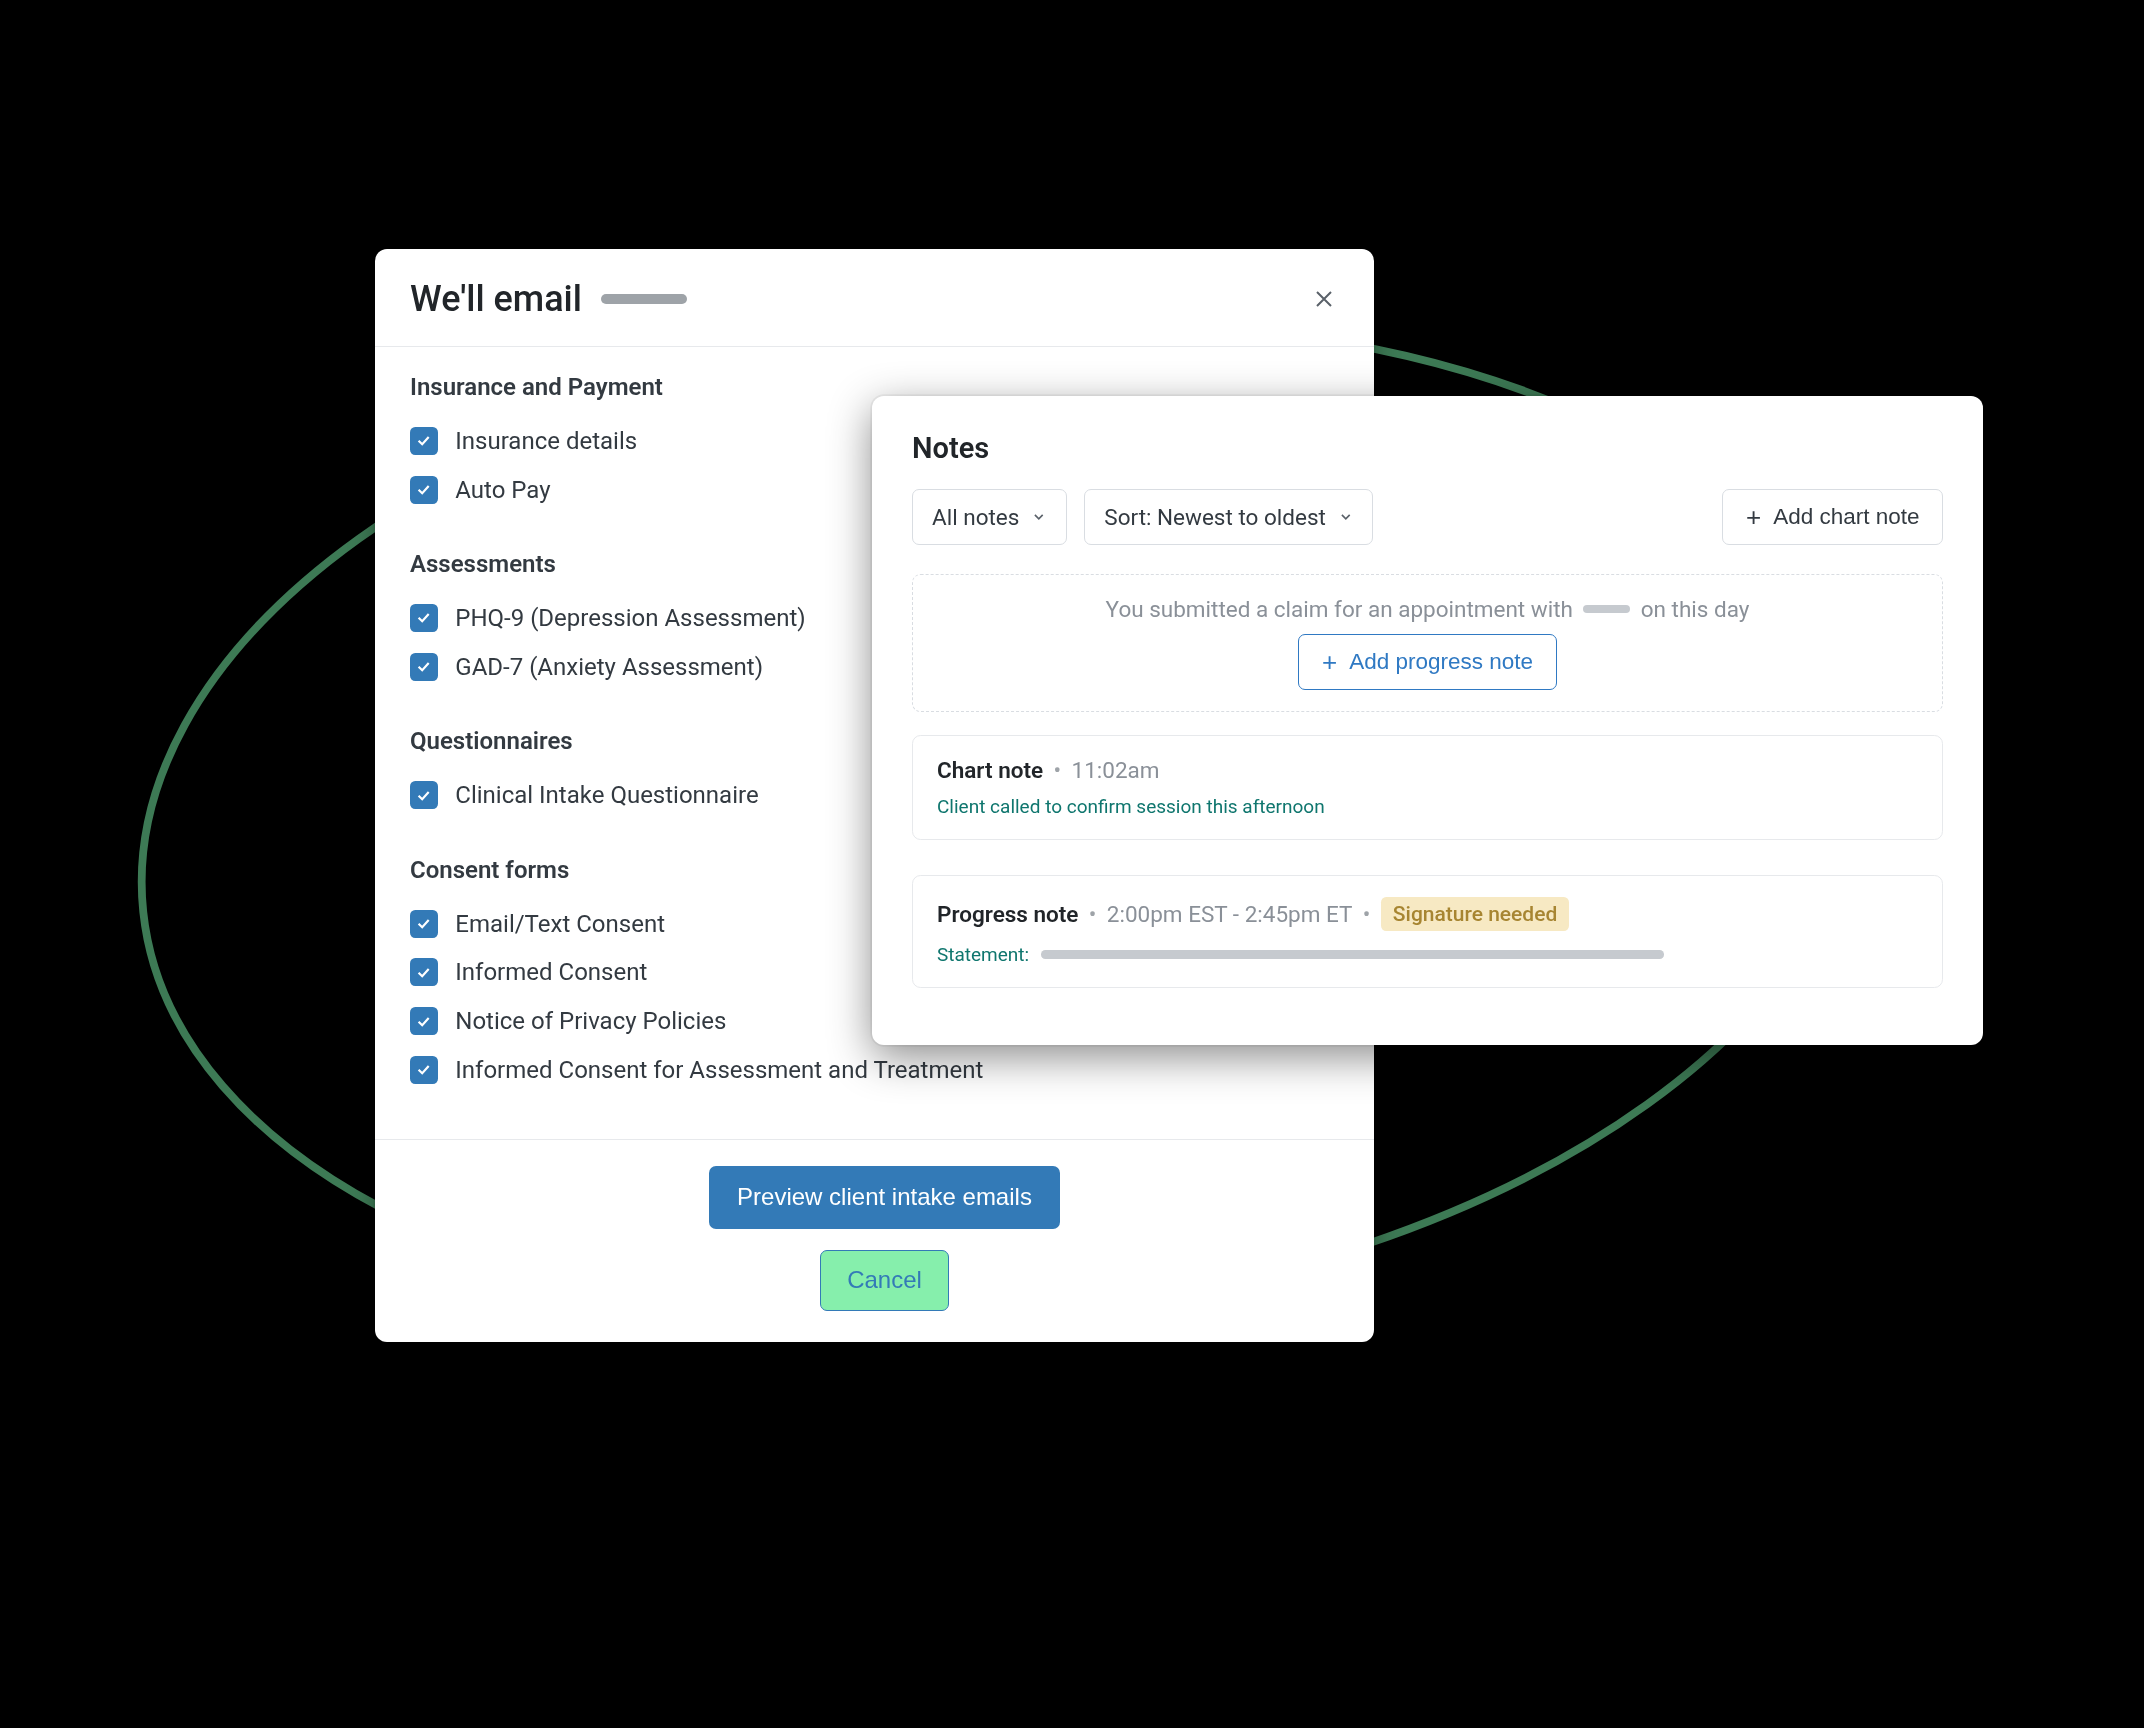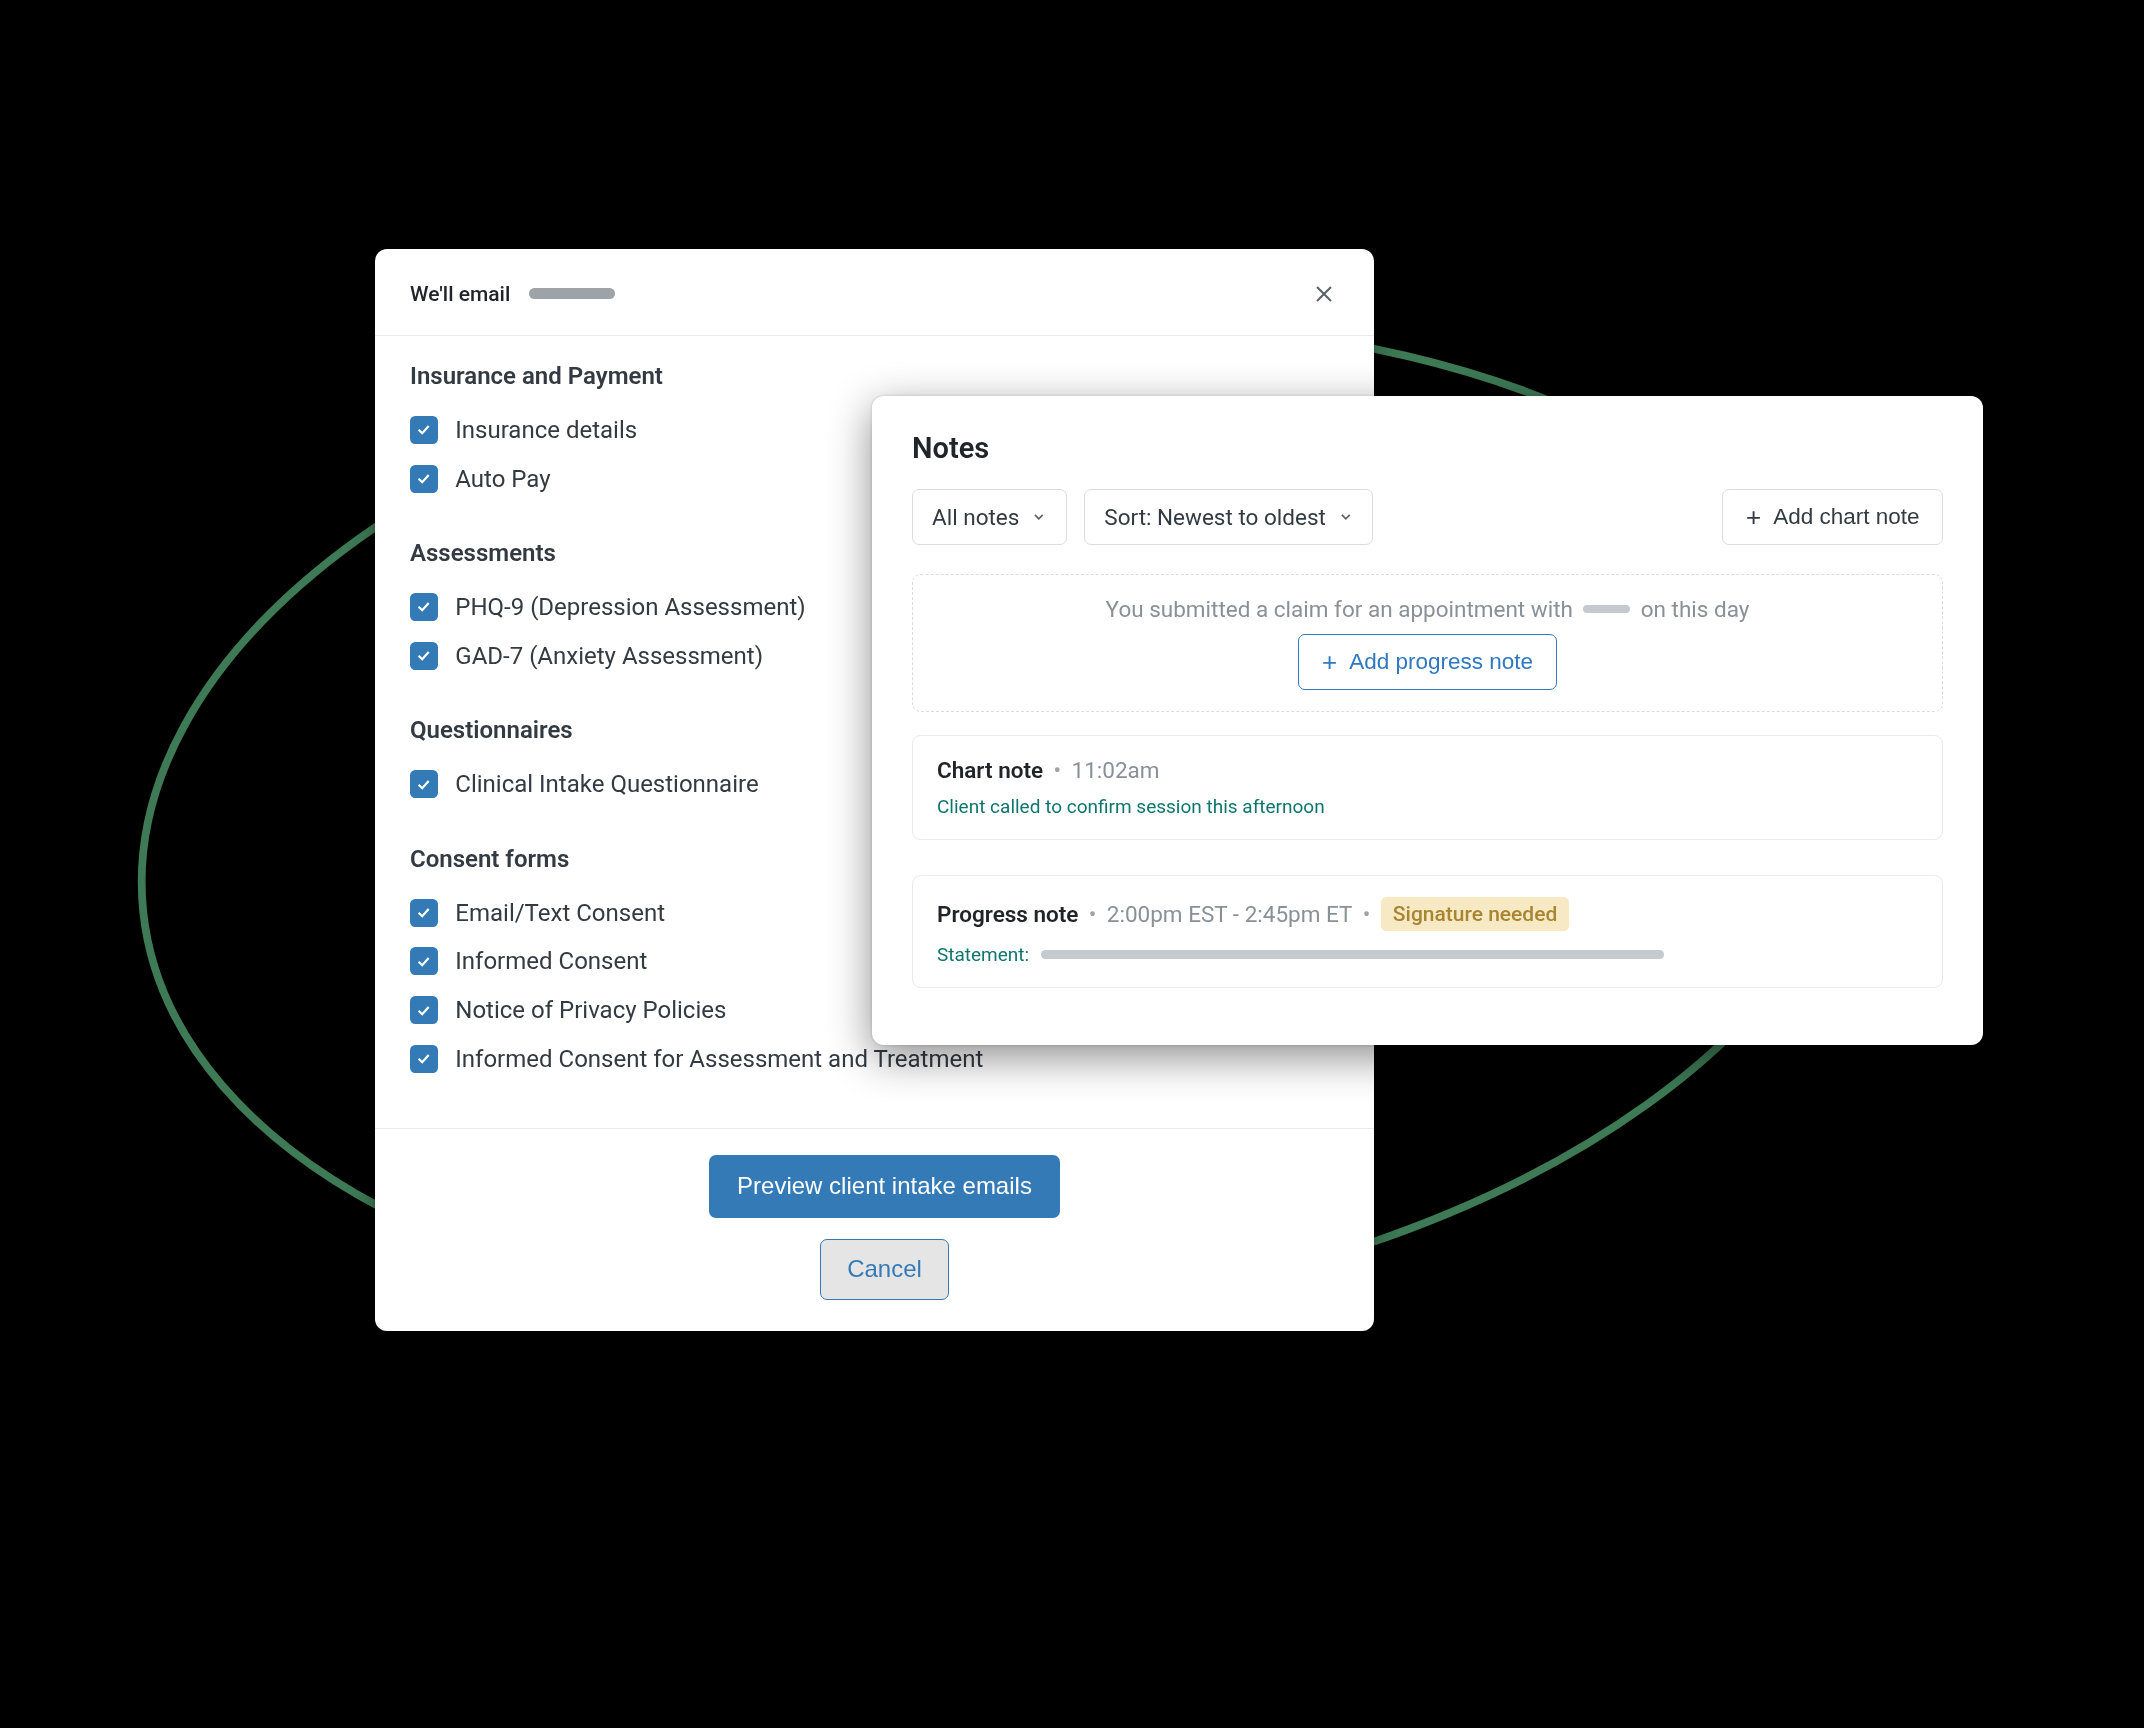--- a/index.html
+++ b/index.html
@@ -28,21 +28,21 @@
     width: 999px;
     background: #fff;
     border-radius: 12px;
     box-shadow: 0 0 0 1.7px rgba(0,0,0,.06), 0 8.6px 26px rgba(0,0,0,.35);
   }
   .intake-header {
     display: flex;
     align-items: center;
     padding: 29px 35px 26px 35px;
     border-bottom: 0.9px solid #e7e9ec;
-    font-size: 21px;
+    font-size: 36px;
     font-weight: 500;
     color: #212529;
     gap: 19px;
   }
   .intake-header .redact {
     width: 86px;
     height: 10.4px;
     border-radius: 5.2px;
     background: #9ea3a8;
     display: inline-block;
@@ -101,21 +101,21 @@
     background: #337ab7;
     color: #fff;
     border: none;
     font-size: 24px;
     padding: 17.3px 28px;
     border-radius: 7px;
     cursor: pointer;
     font-weight: 500;
   }
   .btn-secondary {
-    background: #e5e5e5;
+    background: #86efac;
     color: #337ab7;
     border: 1.7px solid #337ab7;
     font-size: 24px;
     padding: 15.6px 26px;
     border-radius: 7px;
     cursor: pointer;
     font-weight: 500;
   }
 
   

